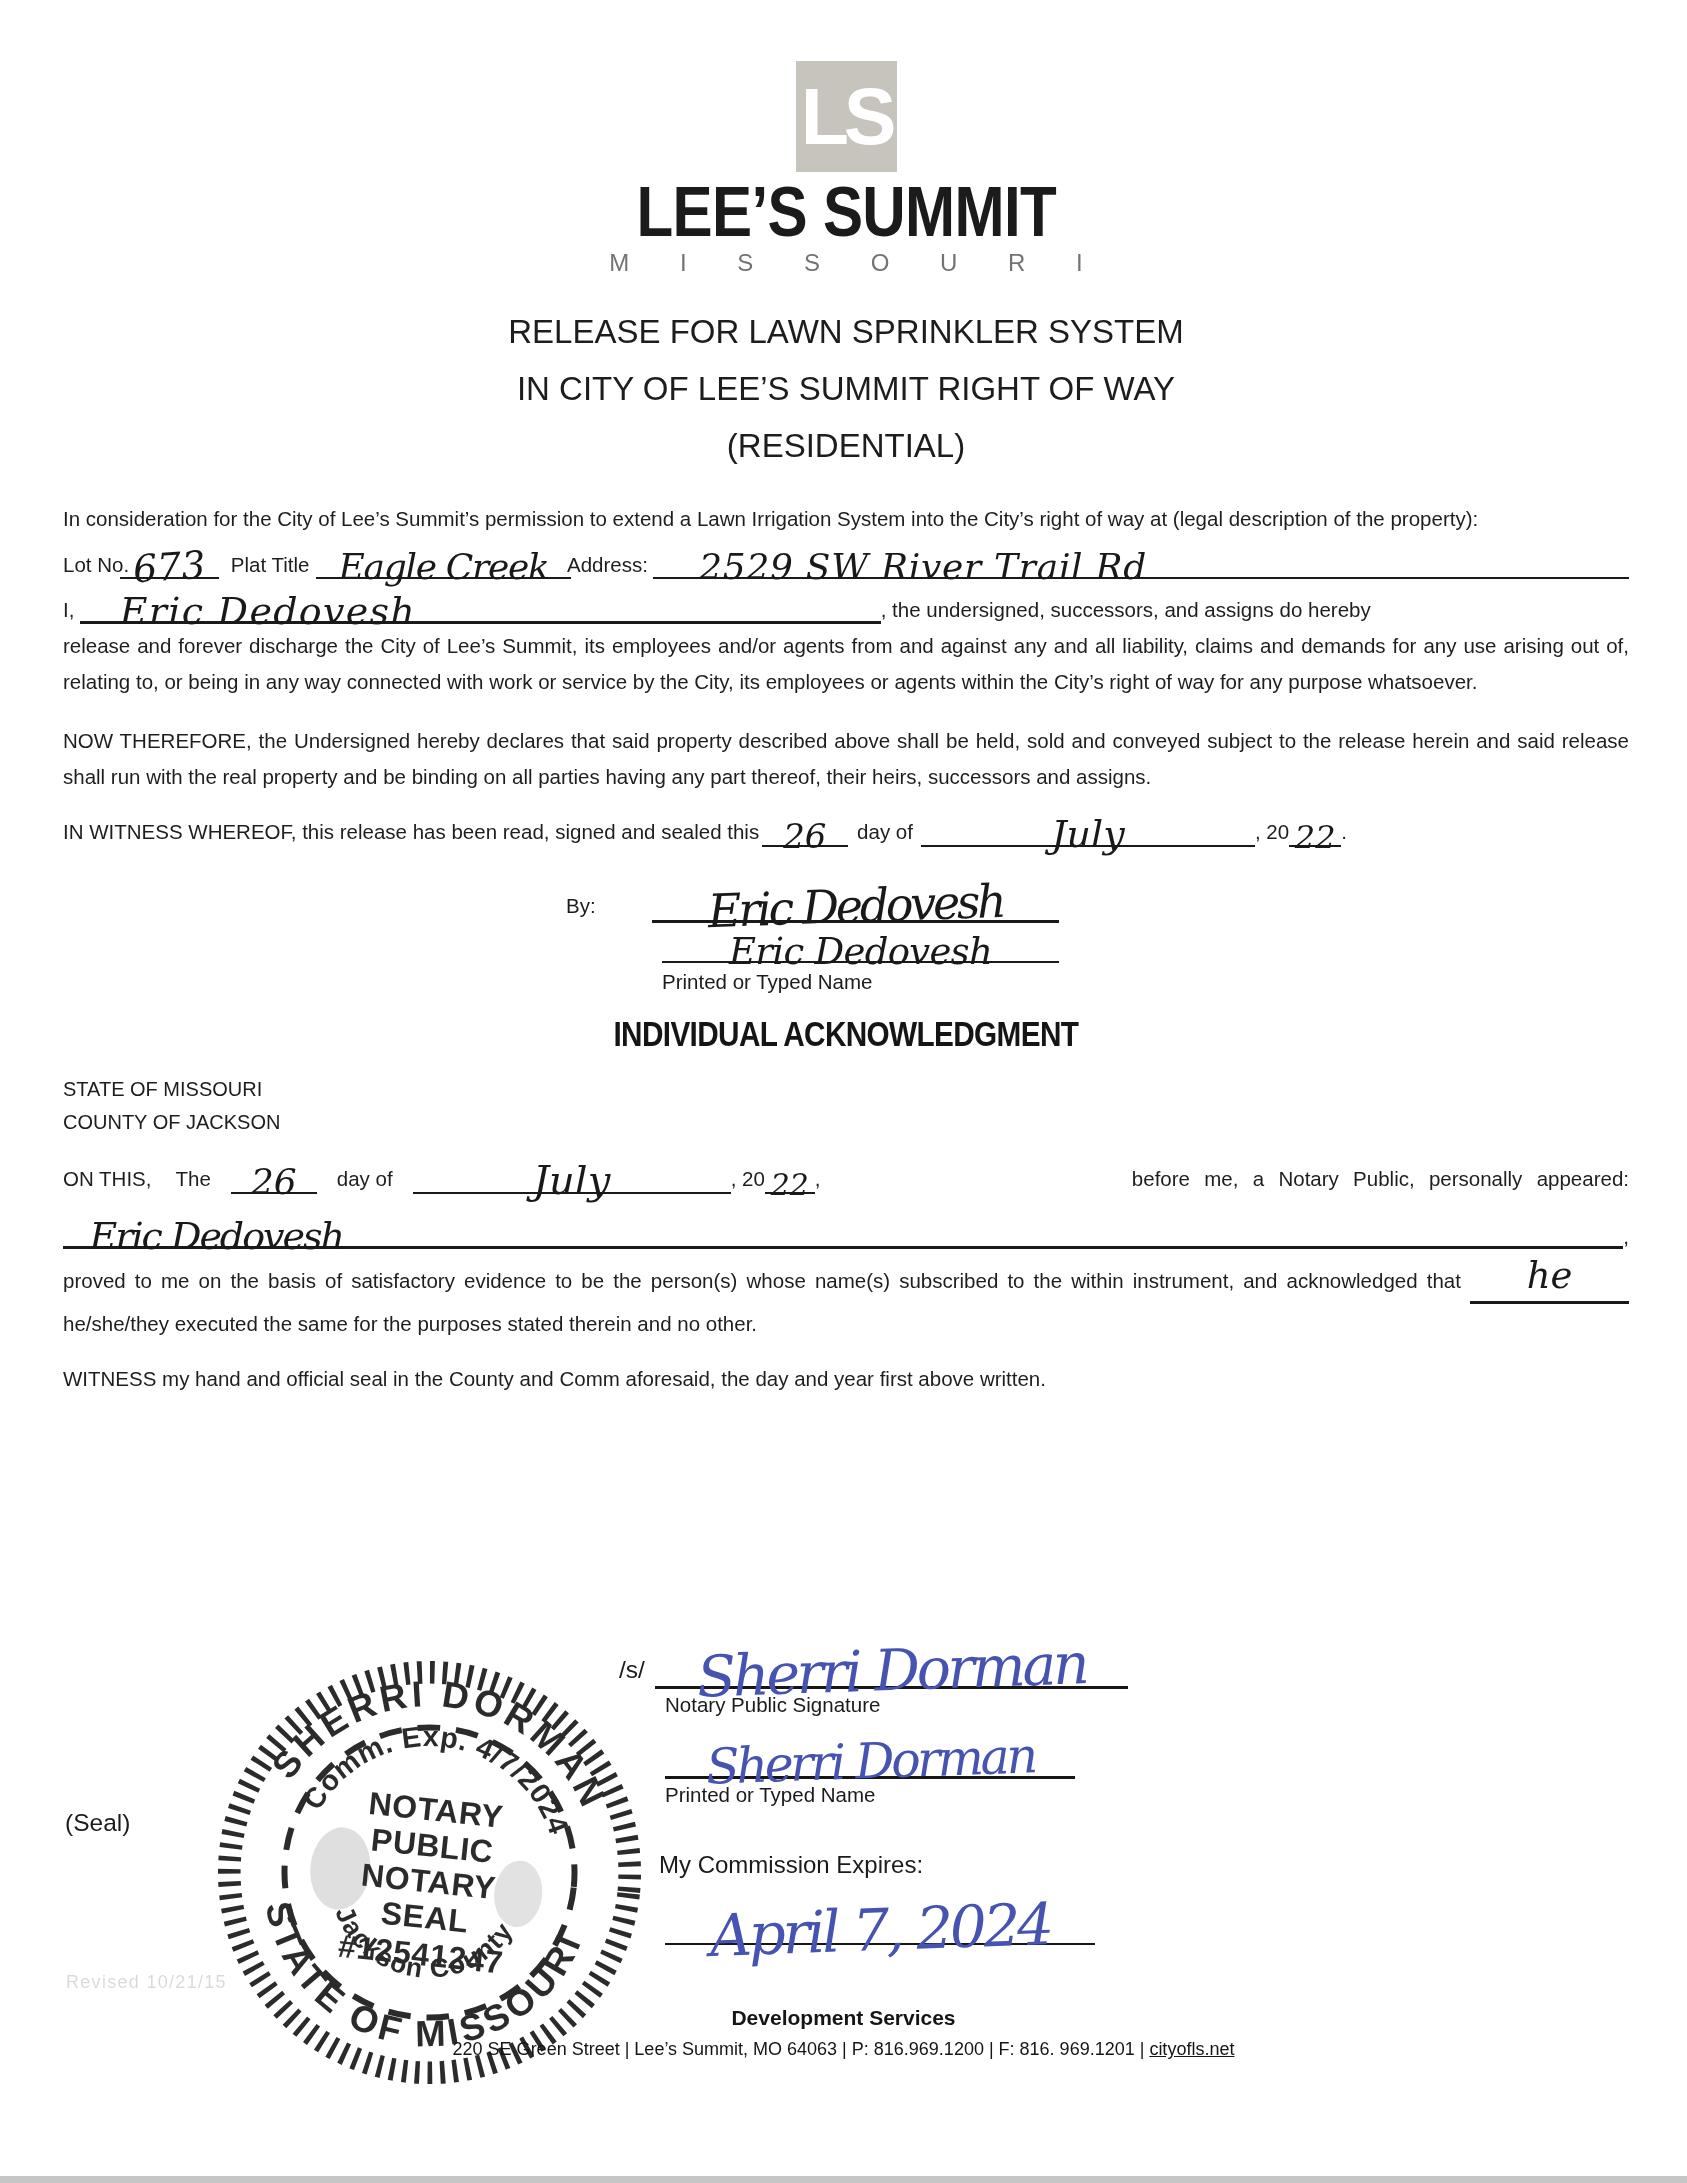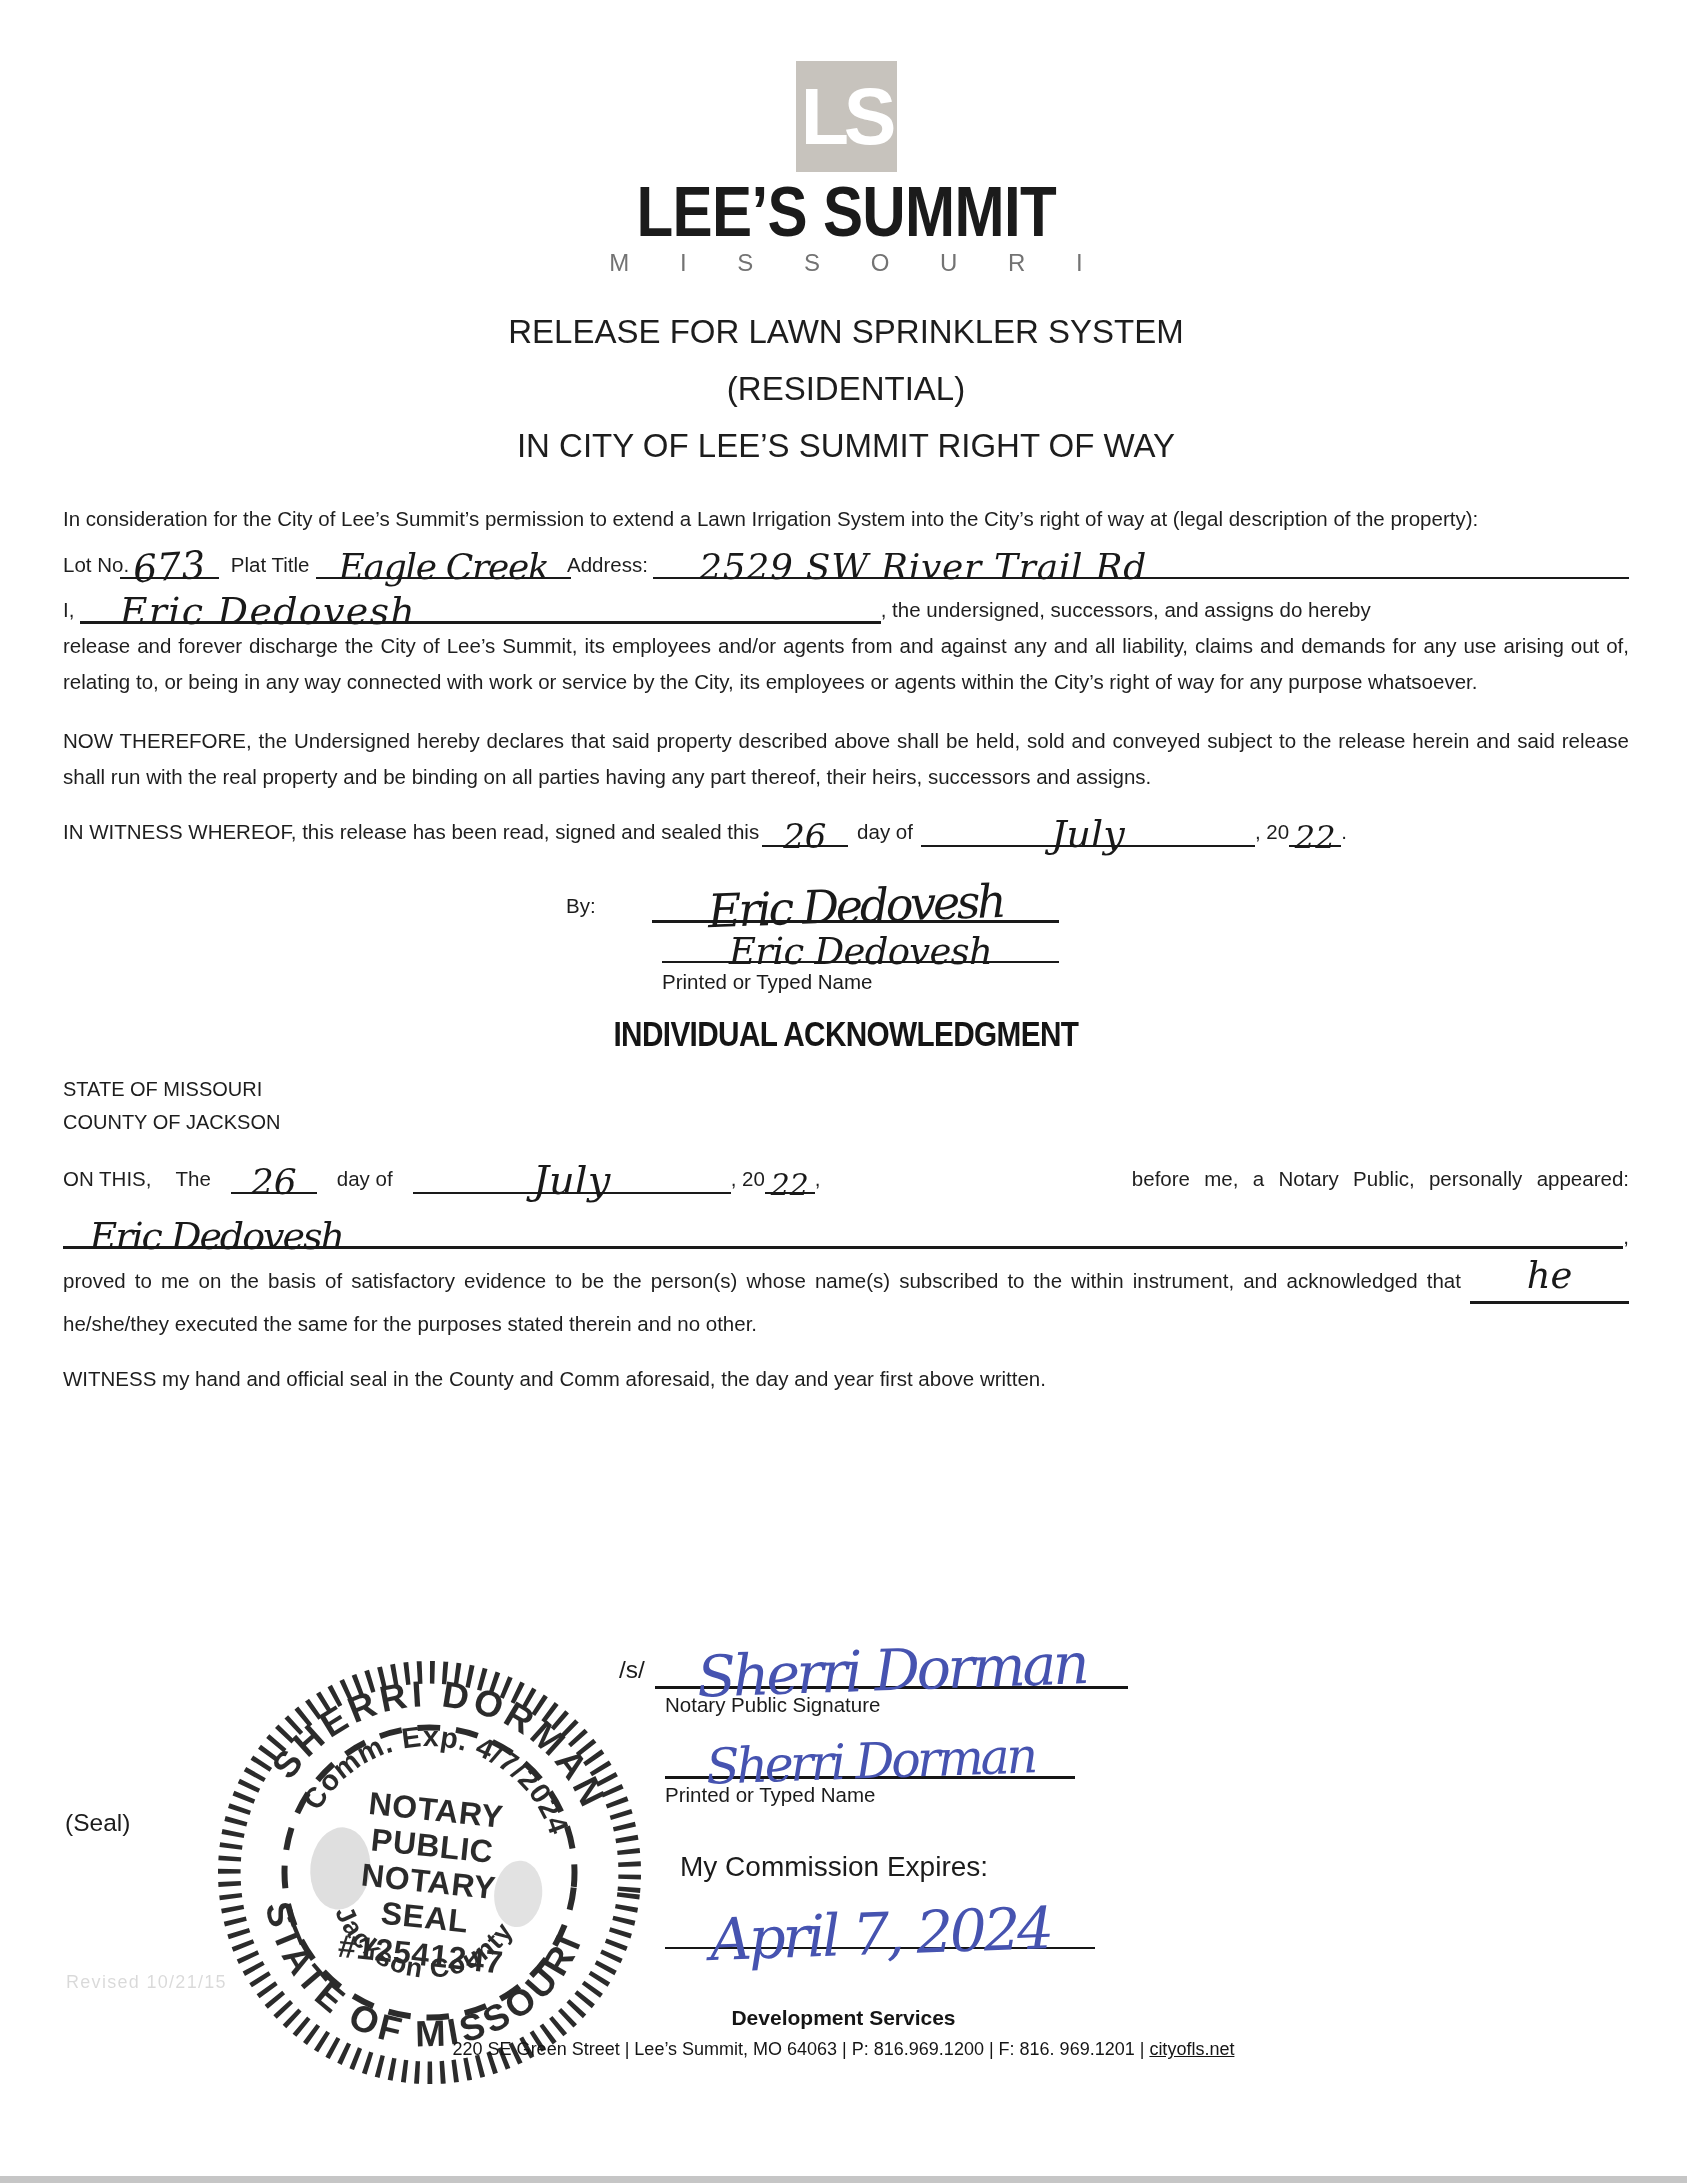--- a/index.html
+++ b/index.html
@@ -70,21 +70,21 @@
   .wit2 { margin-top:17px; }
 
   
   .notary-col { position:absolute; left:619px; top:1624px; width:509px; }
   .s-row { display:flex; align-items:flex-end; height:65px; }
   .s-row .lbl { font-size:24.5px; margin-right:10.6px; padding-bottom:5.3px; }
   .s-row .blank { flex:1 1 auto; border-bottom:3.3px solid #161616; }
   .not-caption { margin-left:46px; font-size:20.5px; margin-top:4px; color:#1b1b1b; }
   .printed-blank { margin-left:46px; width:410px; border-bottom:3.3px solid #161616;
     min-height:62px; display:flex; align-items:flex-end; justify-content:center; }
-  .expires-lbl { margin-left:61px; font-size:28px; margin-top:44px; color:#1b1b1b; }
+  .expires-lbl { margin-left:40px; font-size:24px; margin-top:44px; color:#1b1b1b; }
   .expires-blank { margin-left:46px; width:430px; border-bottom:2.6px solid #161616;
     min-height:66px; display:flex; align-items:flex-end; justify-content:center; }
 
   
   .seal-wrap { position:absolute; left:210px; top:1653px; width:439px; height:439px;
     transform:rotate(6deg); opacity:0.93; }
   .seal-wrap svg { width:100%; height:100%; }
   .seal-wrap text { font-family:"Liberation Sans", sans-serif; fill:#1b1b1b; }
   .arc-lg { font-size:55px; font-weight:600; letter-spacing:6px; }
   .arc-md { font-size:43px; font-weight:600; letter-spacing:1px; }
@@ -113,22 +113,22 @@
         <span class="logo-ls">LS</span>
       </div>
       <div class="logo-city">
         <span>LEE’S SUMMIT</span>
       </div>
       <div class="logo-state">M I S S O U R I</div>
     </div>
 
     <div class="doc-title center">
       <div>RELEASE FOR LAWN SPRINKLER SYSTEM</div>
+      <div>IN CITY OF LEE’S SUMMIT RIGHT OF WAY</div>
       <div>(RESIDENTIAL)</div>
-      <div>IN CITY OF LEE’S SUMMIT RIGHT OF WAY</div>
     </div>
 
     <div class="para" style="margin-top:26.5px;">In consideration for the City of Lee’s Summit’s permission to extend a Lawn Irrigation System into the City’s right of way at (legal description of the property):</div>
 
     <div class="line-row row1">
       <span class="lbl">Lot No.</span>
       <span class="blank" style="width:99px; margin-left:-9.3px; border-bottom-width:2.6px;">
         <span class="hw" style="font-size:38px; transform:rotate(-4deg);">673</span>
       </span>
       <span class="lbl" style="margin-left:12px;">Plat Title</span>

